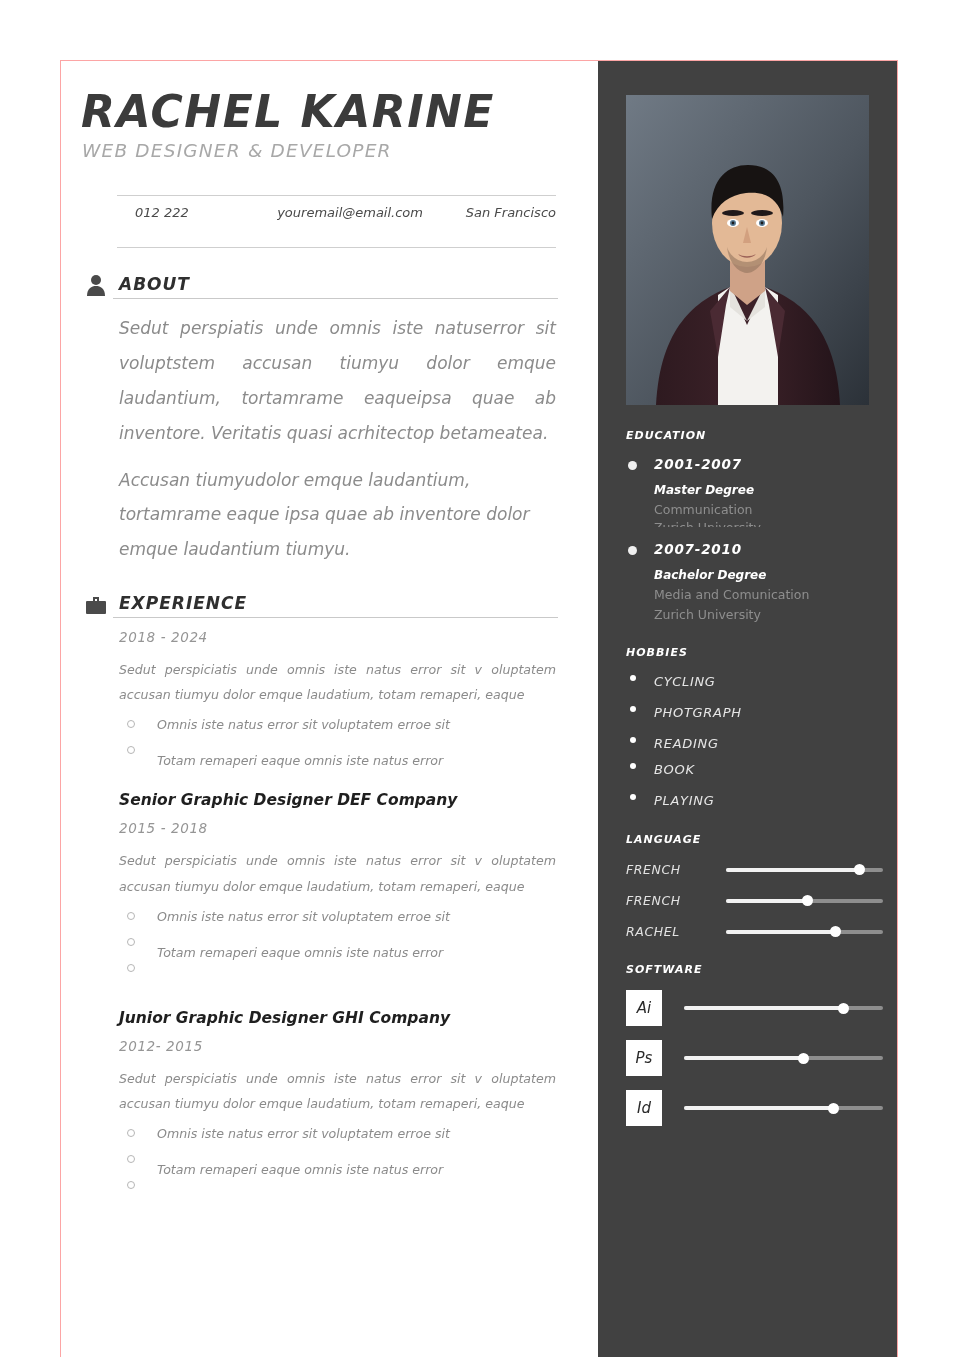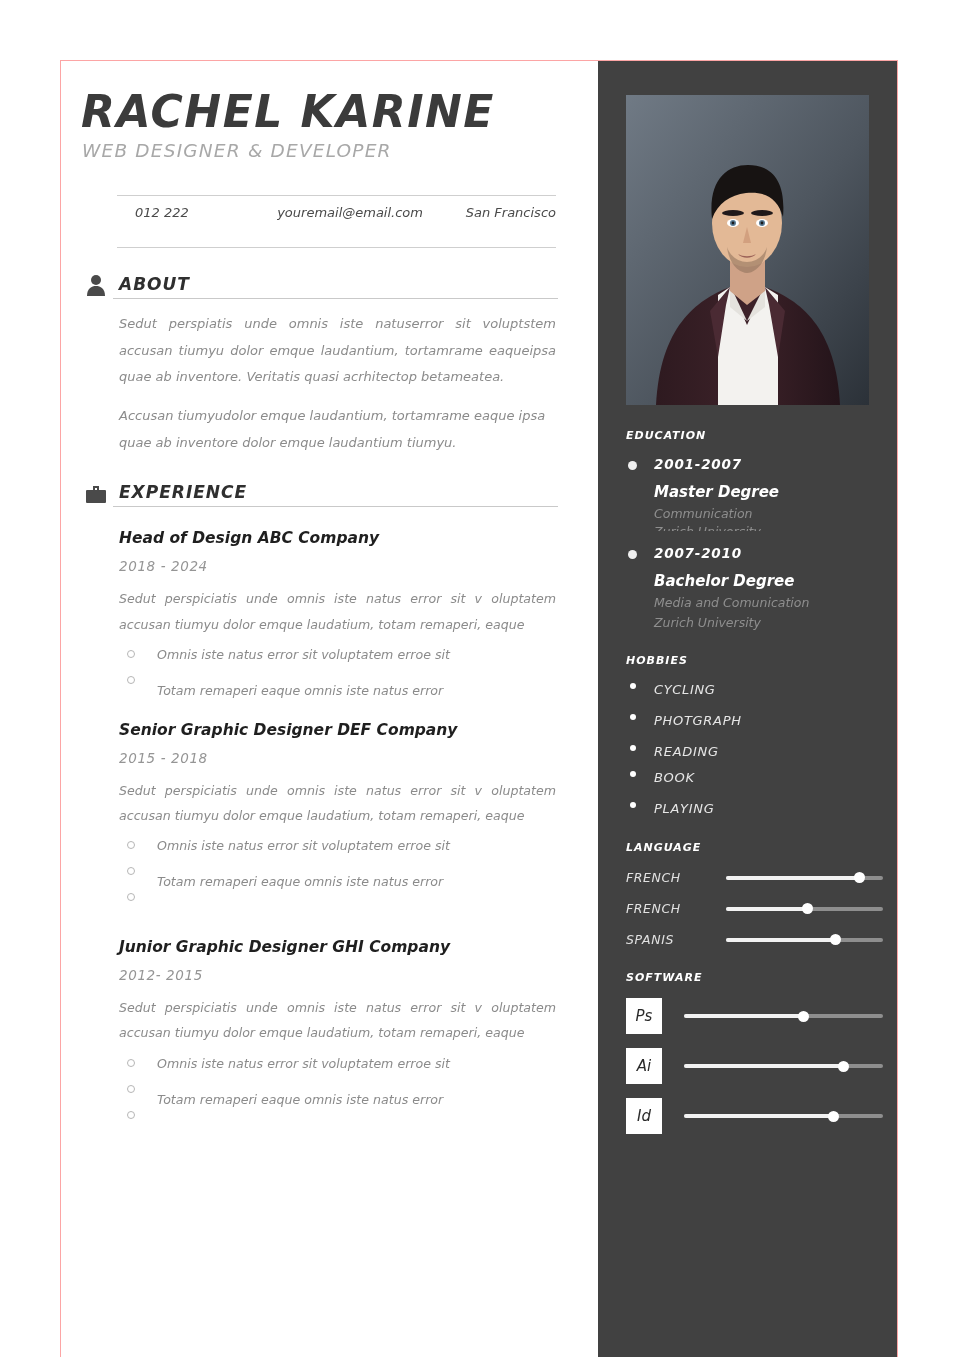--- a/index.html
+++ b/index.html
@@ -102,21 +102,21 @@
     letter-spacing: 1px;
     color: #2f2f2f;
     padding-left: 6px;
   }
 
   .body-block { padding: 0 12px 0 40px; }
 
   .para {
     font-family: "DejaVu Sans", sans-serif;
     font-style: italic;
-    font-size: 13px;
+    font-size: 17px;
     line-height: 2.05;
     color: #8b8b8b;
     text-align: justify;
     margin-top: 12px;
   }
   .para.loose { text-align: left; }
 
   
   .job { padding: 0 12px 0 40px; }
   .job-name {
@@ -215,27 +215,26 @@
     font-style: italic;
     font-weight: bold;
     font-size: 13.5px;
     letter-spacing: 0.8px;
     color: #ffffff;
   }
   .edu-degree {
     font-family: "DejaVu Sans", sans-serif;
     font-style: italic;
     font-weight: bold;
-    font-size: 15px;
+    font-size: 12px;
     color: #ffffff;
     margin-top: 11px;
   }
   .edu-line {
     font-family: "DejaVu Sans", sans-serif;
-    font-style: italic;
     font-size: 12.5px;
     color: #8e8e8e;
     margin-top: 5px;
   }
   .edu-clip { height: 10px; overflow: hidden; }
 
   
   .hobby-row { position: relative; padding-left: 28px; margin-top: 12px; }
   .hobby-row.tight { margin-top: 7px; }
   .hobby-dot {
@@ -356,21 +355,20 @@
           <path d="M8 2 h6 v4 h-2 V4 h-2 v2 H8 Z" fill="#4a4a4a"></path>
           <rect x="1" y="6" width="20" height="13" rx="1" fill="#4a4a4a"></rect>
         </svg>
       </div>
       <div class="sec-title-wrap">
         <div class="sec-title">EXPERIENCE</div>
       </div>
     </div>
 
     <div class="job">
-      <div class="job-name">Head of Design ABC Company</div>
       <div class="job-dates">2018 - 2024</div>
       <div class="job-desc">Sedut perspiciatis unde omnis iste natus error sit v oluptatem accusan tiumyu dolor emque laudatium, totam remaperi, eaque</div>
       <div class="bullets">
         <div class="bullet-row">
           <span class="bullet-dot"></span>
           <span class="bullet-text" style="padding-top:0">Omnis iste natus error sit voluptatem erroe sit</span>
         </div>
         <div class="bullet-row">
           <span class="bullet-dot"></span>
           <span class="bullet-text">Totam remaperi eaque omnis iste natus error</span>
@@ -526,44 +524,44 @@
         </span>
       </div>
       <div class="slider-row">
         <span class="slider-label">FRENCH</span>
         <span class="track">
           <span class="track-fill" style="width: 52%;"></span>
           <span class="knob" style="left: 52%;"></span>
         </span>
       </div>
       <div class="slider-row">
-        <span class="slider-label">SPANIS</span>
+        <span class="slider-label">RACHEL</span>
         <span class="track">
           <span class="track-fill" style="width: 70%;"></span>
           <span class="knob" style="left: 70%;"></span>
         </span>
       </div>
 
       <div class="side-title">SOFTWARE</div>
 
+      <div class="soft-row">
+        <span class="soft-badge">Ai</span>
+        <span class="track">
+          <span class="track-fill" style="width: 80%;"></span>
+          <span class="knob" style="left: 80%;"></span>
+        </span>
+      </div>
       <div class="soft-row">
         <span class="soft-badge">Ps</span>
         <span class="track">
           <span class="track-fill" style="width: 60%;"></span>
           <span class="knob" style="left: 60%;"></span>
         </span>
       </div>
       <div class="soft-row">
-        <span class="soft-badge">Ai</span>
-        <span class="track">
-          <span class="track-fill" style="width: 80%;"></span>
-          <span class="knob" style="left: 80%;"></span>
-        </span>
-      </div>
-      <div class="soft-row">
         <span class="soft-badge">Id</span>
         <span class="track">
           <span class="track-fill" style="width: 75%;"></span>
           <span class="knob" style="left: 75%;"></span>
         </span>
       </div>
 
     </div>
   </div>
 

